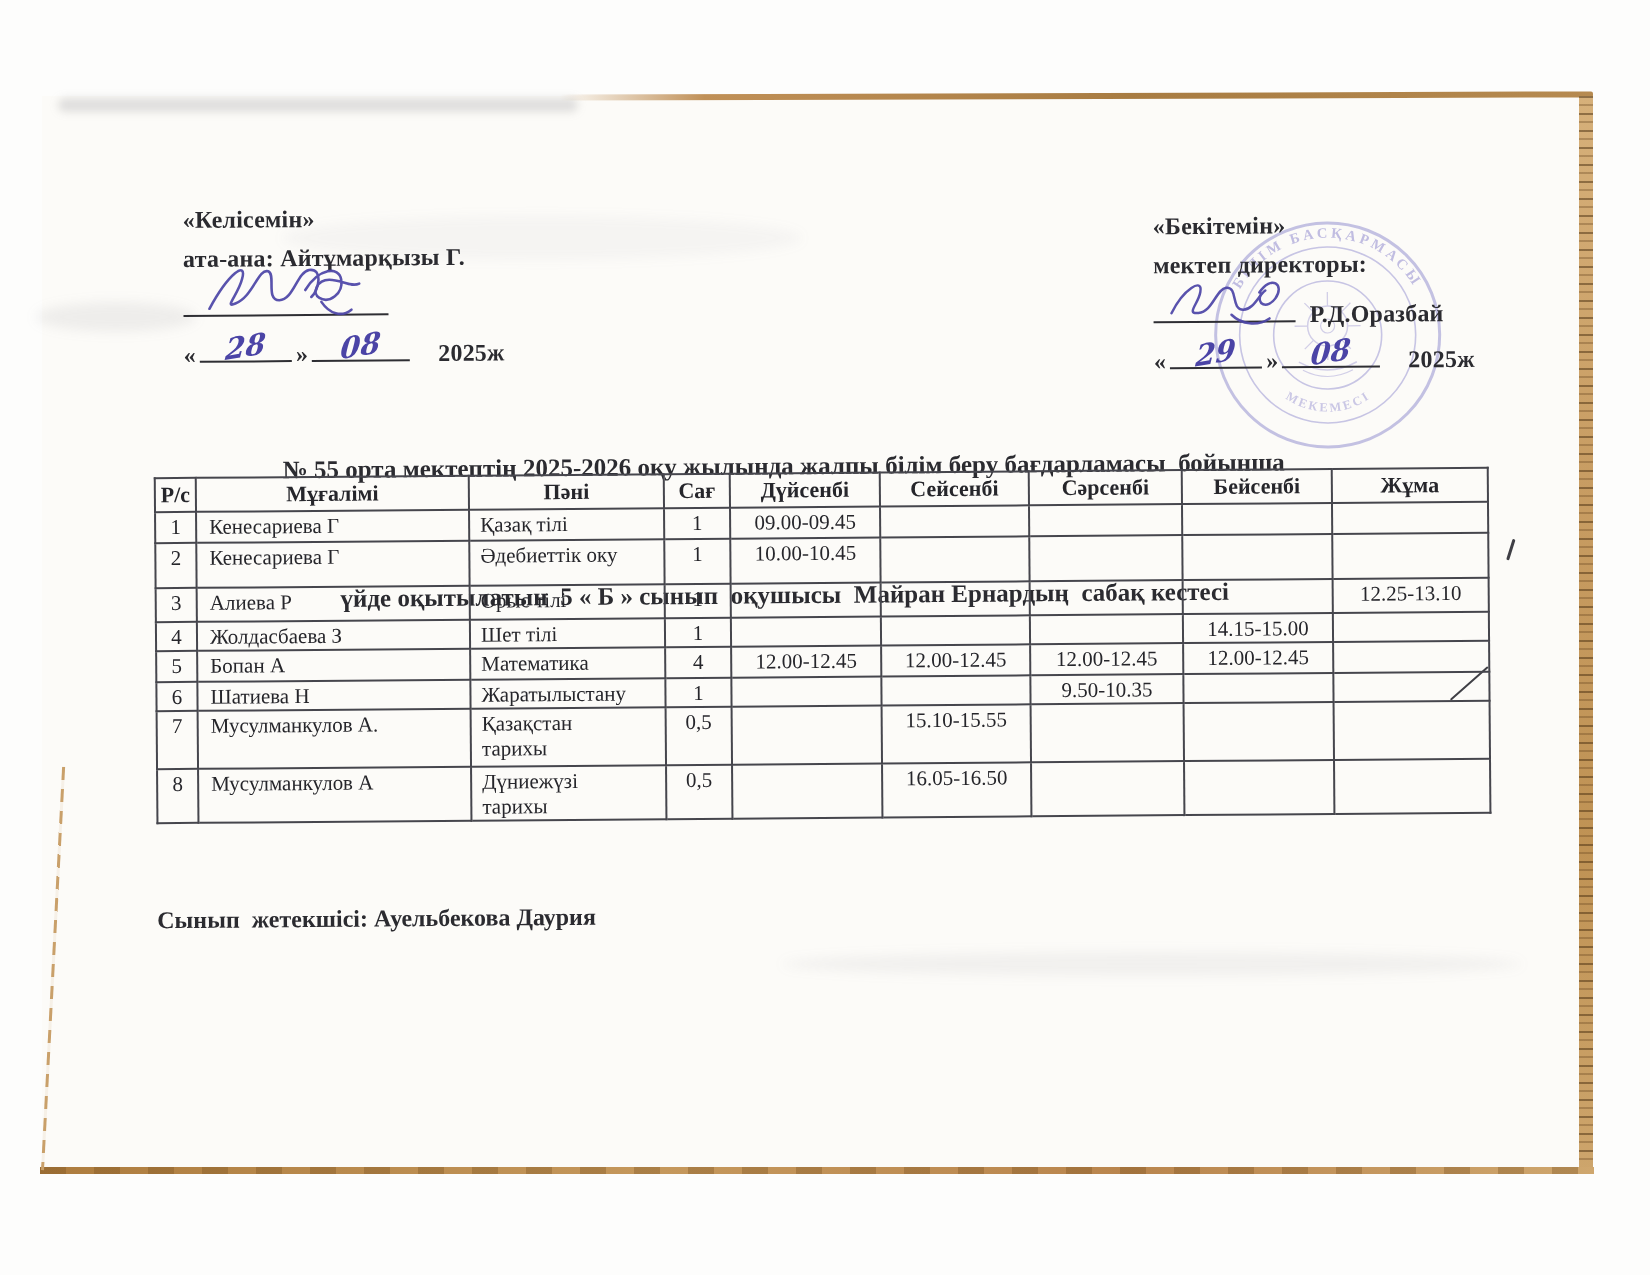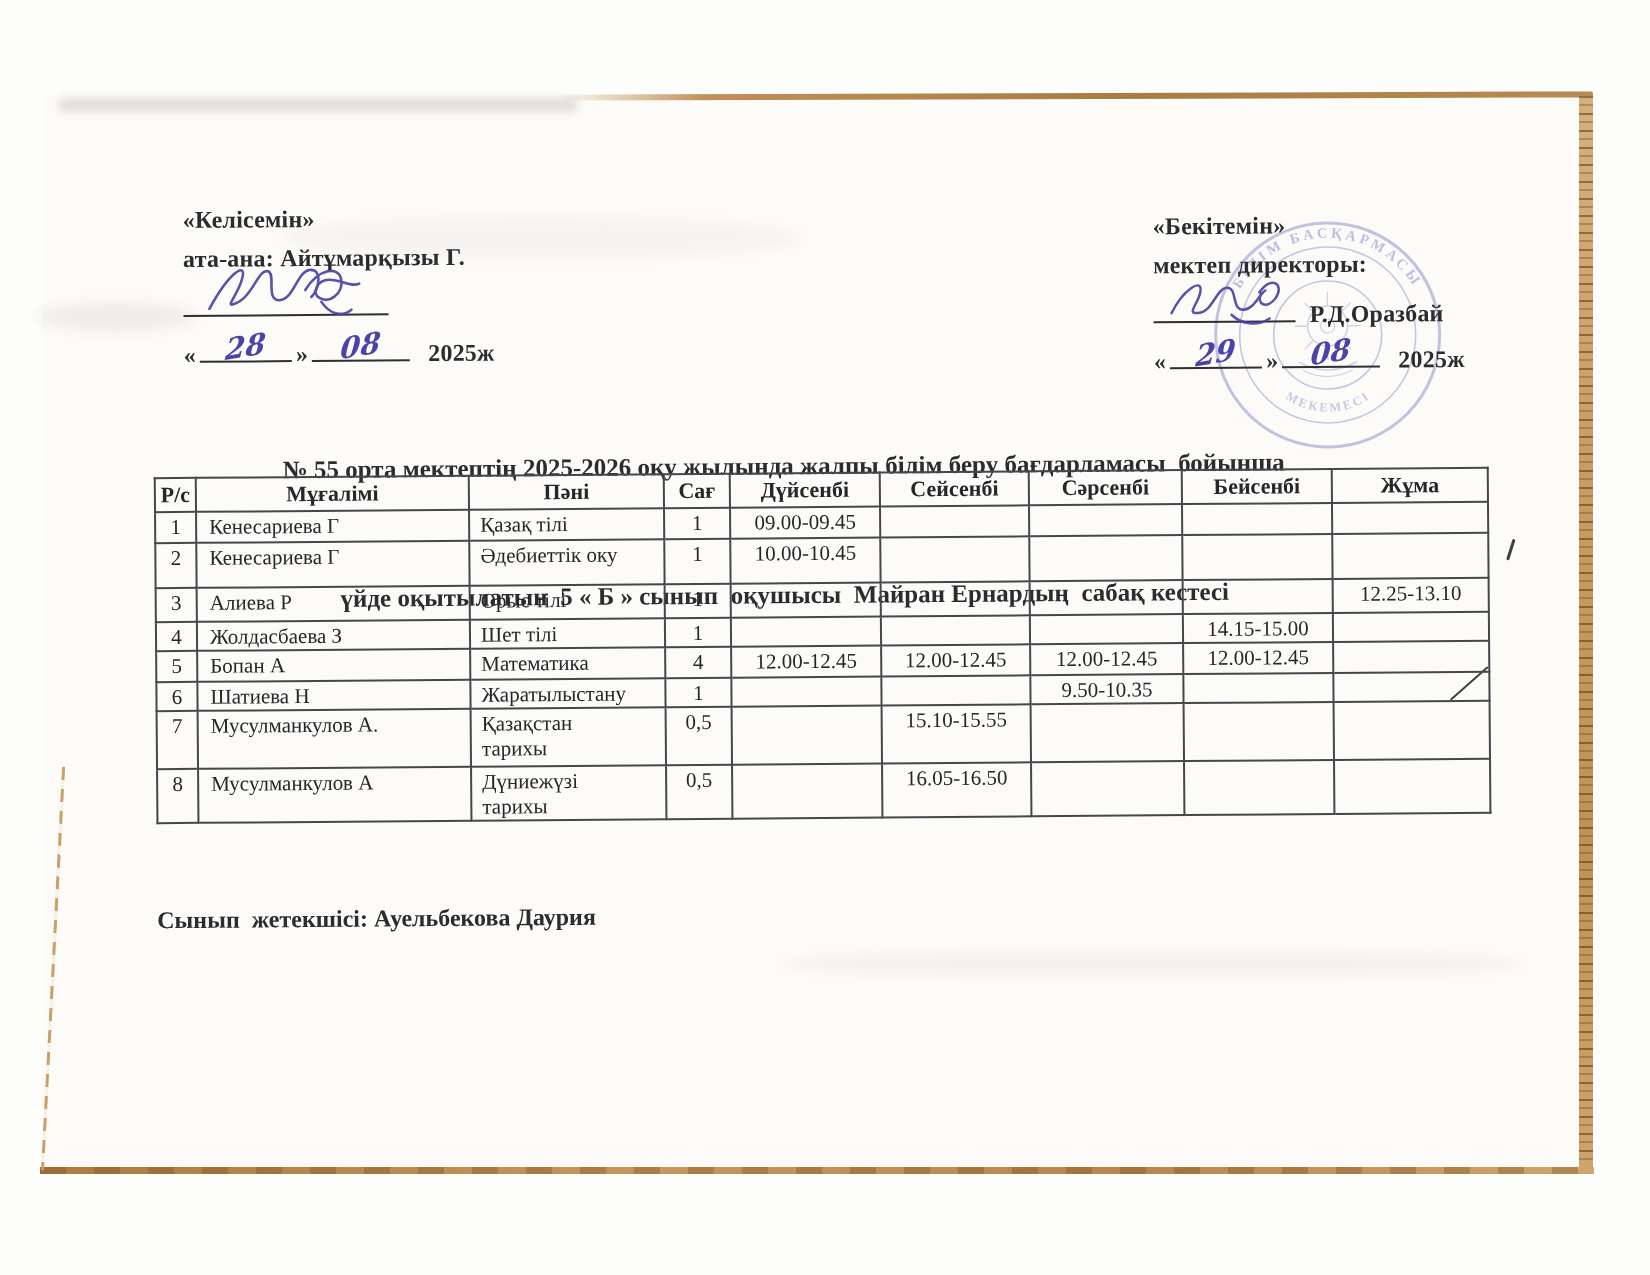--- a/index.html
+++ b/index.html
@@ -59,21 +59,21 @@
   .dir-name{margin-left:8px;}
   .date-row{margin-top:4px;white-space:nowrap;}
   .d-blank{width:92px;height:30px;margin:0 4px;}
   .m-blank{width:98px;height:30px;margin:0 4px;}
   .hand{
     position:absolute;left:50%;bottom:-6px;
     transform:translateX(-50%) rotate(-9deg) skewX(-14deg);
     font-family:"DejaVu Serif", serif;font-style:italic;font-weight:600;
     font-size:29px;color:#4b44a6;
   }
-  .year{margin-left:14px;}
+  .year{margin-left:24px;}
   
   .doc-title{
     position:absolute;left:120px;top:262px;width:1246px;z-index:1;
     text-align:center;font-weight:bold;font-size:25px;line-height:43px;white-space:pre;
   }
   
   .stamp{position:absolute;left:1163px;top:118px;opacity:.62;mix-blend-mode:multiply;z-index:2;}
   
   .schedule{
     position:absolute;left:113px;top:376px;width:1333px;z-index:1;

